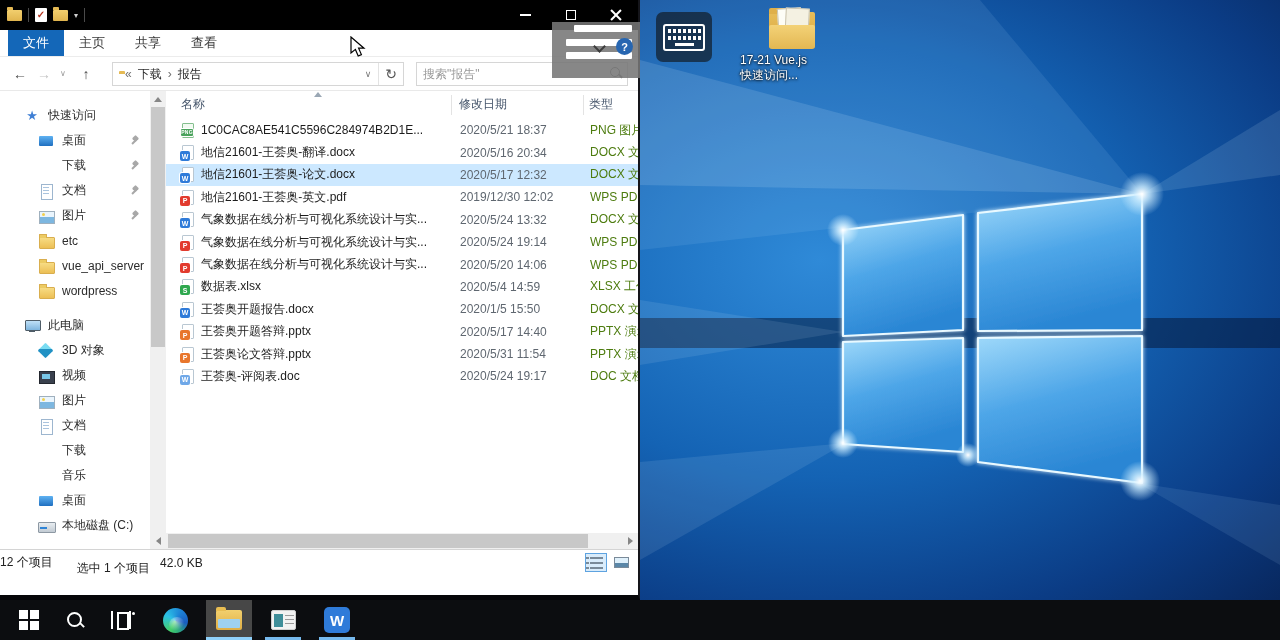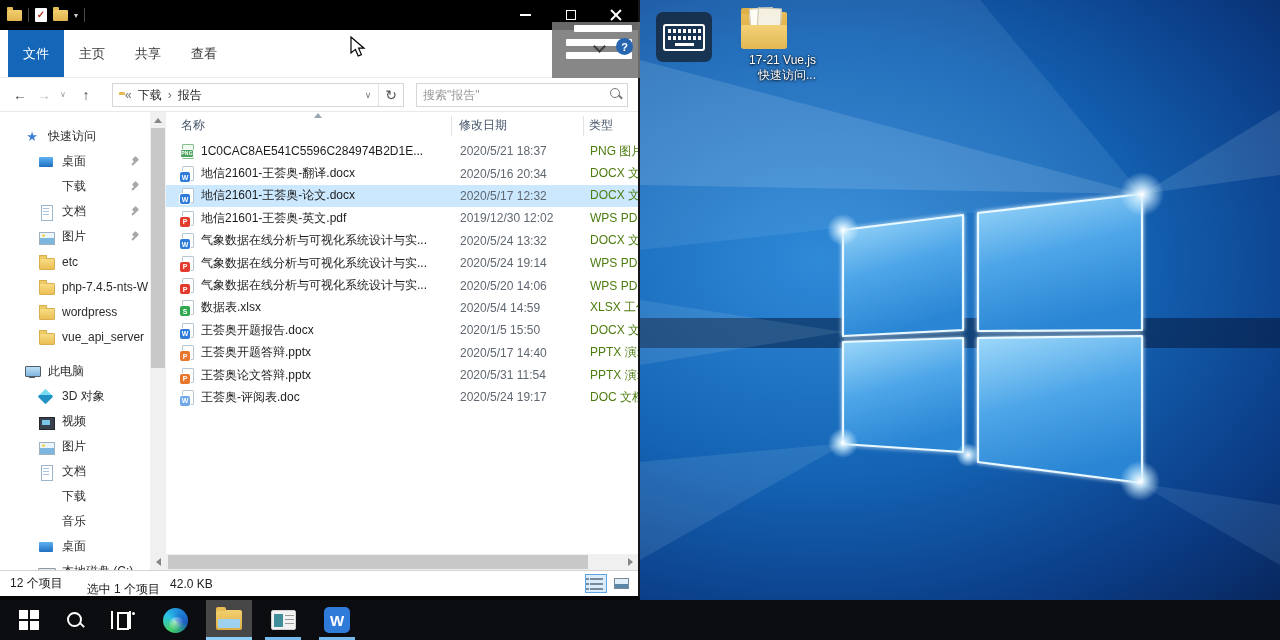--- a/index.html
+++ b/index.html
@@ -13,21 +13,21 @@
   .wallpaper svg { position:absolute; left:0; top:0; }
 
   
   .kb-overlay { position:absolute; left:656px; top:12px; width:56px; height:50px; background:rgba(15,15,15,.6); border-radius:7px; display:flex; align-items:center; justify-content:center; }
   .kb { position:relative; width:42px; height:27px; border:2px solid #fff; border-radius:3px; }
   .kb::before { content:""; position:absolute; left:3px; top:3px; width:33px; height:12px;
     background-image:repeating-linear-gradient(90deg,#fff 0 3px,transparent 3px 5px),repeating-linear-gradient(90deg,#fff 0 3px,transparent 3px 5px);
     background-size:33px 4px; background-position:0 0,0 7px; background-repeat:no-repeat; }
   .kb::after { content:""; position:absolute; left:10px; bottom:3px; width:19px; height:3px; background:#fff; }
 
-  .desk-icon { position:absolute; left:712px; top:6px; width:104px; text-align:right; cursor:default; }
+  .desk-icon { position:absolute; left:740px; top:6px; width:104px; text-align:left; cursor:default; }
   .dfolder { position:relative; width:52px; height:44px; margin:0 auto; }
   .dfolder .back { position:absolute; left:3px; top:6px; width:46px; height:36px; background:linear-gradient(#e7bd59,#d9a83f); border-radius:2px; }
   .dfolder .back::before { content:""; position:absolute; left:0; top:-4px; width:18px; height:6px; background:#dfb04a; border-radius:2px 2px 0 0; }
   .dfolder .paper { position:absolute; left:12px; top:2px; width:24px; height:34px; background:#fdfdf6; border:1px solid #c9c3ae; transform:rotate(-4deg); }
   .dfolder .paper.p2 { left:19px; transform:rotate(3deg); background:#f4f1e2; }
   .dfolder .front { position:absolute; left:3px; bottom:1px; width:46px; height:24px; background:linear-gradient(#f3d277,#e3b752); border-radius:2px 2px 3px 3px; }
   .desk-label { margin-top:3px; color:#fff; font-size:12px; line-height:15px; text-shadow:0 1px 3px rgba(0,0,0,.9),0 0 2px rgba(0,0,0,.8); }
   .desk-label span { display:block; }
 
   
@@ -41,21 +41,21 @@
   .check-doc { position:relative; width:12px; height:14px; background:#fff; border-radius:1px; color:#b5341f; font-size:10px; font-weight:bold; line-height:14px; text-align:center; }
   .tb-chevron { color:#cfcfcf; font-size:8px; }
   .win-controls { position:absolute; right:0; top:0; height:30px; display:flex; }
   .wc { width:45px; height:30px; display:flex; align-items:center; justify-content:center; }
   .wc .min-glyph { width:11px; height:2px; background:#fff; }
   .wc .max-glyph { width:10px; height:10px; border:1.5px solid #fff; }
   .wc .close-glyph { position:relative; width:12px; height:12px; }
   .wc .close-glyph::before,.wc .close-glyph::after { content:""; position:absolute; left:5px; top:-1px; width:2px; height:14px; background:#fff; }
   .wc .close-glyph::before { transform:rotate(45deg); } .wc .close-glyph::after { transform:rotate(-45deg); }
 
-  .tabrow { height:48px; background:#fff; border-bottom:1px solid #ececec; display:flex; align-items:stretch; padding-left:8px; position:relative; }
+  .tabrow { height:27px; background:#fff; border-bottom:1px solid #ececec; display:flex; align-items:stretch; padding-left:8px; position:relative; }
   .tab { display:flex; align-items:center; padding:0 15px; font-size:13px; color:#3b3b3b; background:transparent; border:none; }
   .tab.active { background:#1467b8; color:#fff; }
 
   
   .ribbon-overlay { position:absolute; left:552px; top:22px; width:88px; height:56px; background:rgba(118,118,118,.88); z-index:30; }
   .ribbon-overlay .bar { position:absolute; right:8px; height:7px; background:#fff; border-radius:1px; }
   .ribbon-overlay .b1 { top:3px; width:58px; }
   .ribbon-overlay .b2 { top:17px; width:66px; }
   .ribbon-overlay .b3 { top:30px; width:66px; }
   .ro-chevron { position:absolute; right:36px; top:20px; width:9px; height:9px; border-right:2px solid #3c3c3c; border-bottom:2px solid #3c3c3c; transform:rotate(45deg); z-index:31; }
@@ -145,21 +145,21 @@
   
   .h-scroll { position:absolute; left:150px; right:0; bottom:0; height:16px; background:#f0f0f0; display:flex; align-items:center; }
   .h-scroll .arr { width:16px; height:16px; display:flex; align-items:center; justify-content:center; flex:none; }
   .tri-left { width:0; height:0; border-top:4px solid transparent; border-bottom:4px solid transparent; border-right:5px solid #868686; }
   .tri-right { width:0; height:0; border-top:4px solid transparent; border-bottom:4px solid transparent; border-left:5px solid #868686; }
   .h-track { flex:1; height:16px; position:relative; }
   .h-thumb { position:absolute; left:2px; top:1px; height:14px; width:92%; background:#c8c8c8; }
 
   
   .statusbar { height:26px; border-top:1px solid #d4d4d4; display:flex; align-items:center; background:#fff; position:relative; color:#222; }
-  .sb-count { padding-left:10px; }
+  .sb-count { }
   .sb-sel { padding-left:24px;margin-top:12px; }
   .sb-size { padding-left:10px; }
   .sb-views { position:absolute; right:6px; top:3px; display:flex; gap:3px; }
   .view-btn { width:22px; height:19px; border:1px solid transparent; display:flex; align-items:center; justify-content:center; }
   .view-btn.selected { border-color:#5ea3e0; background:#d9ecfb; }
   .detail-glyph { width:13px; height:12px;
     background:repeating-linear-gradient(#7a8a99 0 2px, transparent 2px 5px); position:relative; }
   .detail-glyph::before { content:""; position:absolute; left:-4px; top:0; width:3px; height:12px; background:repeating-linear-gradient(#7a8a99 0 2px, transparent 2px 5px); }
   .thumb-glyph { width:15px; height:11px; border:1px solid #7a8a99; background:linear-gradient(#dff0fb 55%, #5b87a8 55%); }
 
@@ -356,35 +356,30 @@
               <span class="slabel">图片</span>
               <span class="pin"></span>
             </div>
 
             <div class="srow">
               <span class="sicon si-folder"></span>
               <span class="slabel">etc</span>
 
             </div>
 
+
             <div class="srow">
               <span class="sicon si-folder"></span>
-              <span class="slabel">php-7.4.5-nts-W</span>
+              <span class="slabel">vue_api_server</span>
 
             </div>
 
             <div class="srow">
               <span class="sicon si-folder"></span>
               <span class="slabel">wordpress</span>
-
-            </div>
-
-            <div class="srow">
-              <span class="sicon si-folder"></span>
-              <span class="slabel">vue_api_server</span>
 
             </div>
           </div>
         <div class="sec-gap"></div>
         <div class="shead">
           <span class="sicon si-pc"></span>
           <span class="slabel">此电脑</span>
         </div>
         <div>
 

